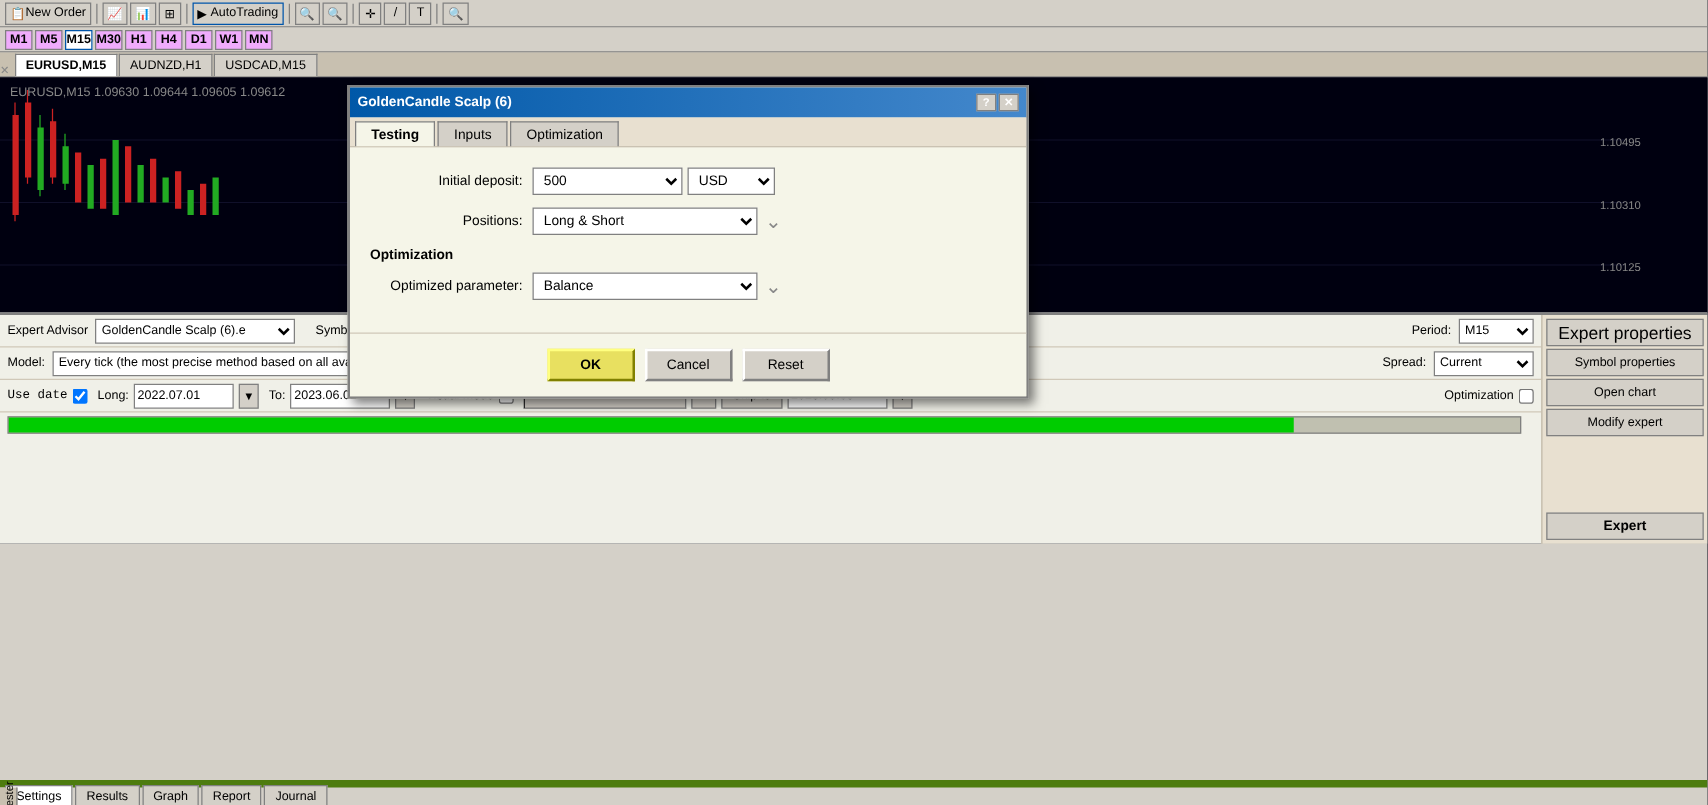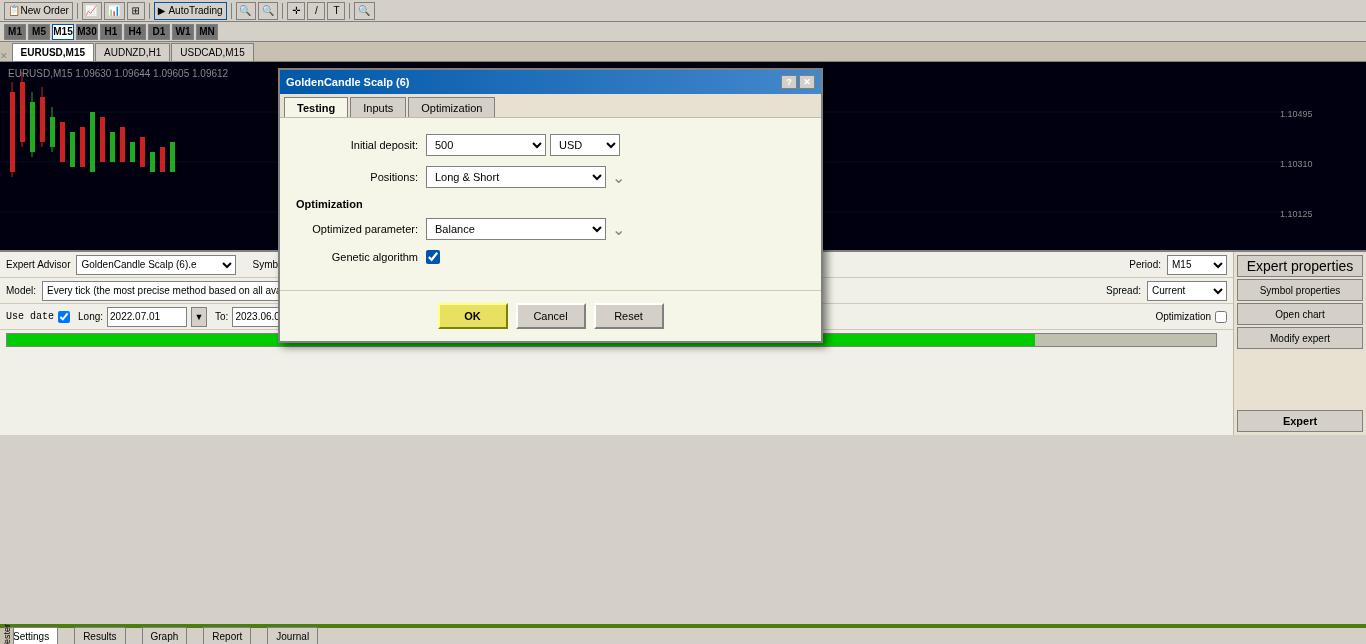--- a/index.html
+++ b/index.html
@@ -59,21 +59,21 @@
       background: #d4d0c8;
       border-bottom: 1px solid #808080;
       display: flex;
       align-items: center;
       padding: 0 4px;
       gap: 2px;
     }
     .tf-btn {
       height: 16px;
       min-width: 22px;
-      background: #737373;
+      background: #f0abfc;
       border: 1px solid #808080;
       display: flex;
       align-items: center;
       justify-content: center;
       cursor: pointer;
       font-size: 10px;
       font-weight: bold;
     }
     .tf-btn.active {
       background: #ffffff;
@@ -547,21 +547,21 @@
       <button class="tester-right-btn" style="height:22px; background:#d4d0c8; border:1px solid #808080; cursor:pointer; font-size:14px;">Expert properties</button>
       <button class="tester-right-btn" style="height:22px; background:#d4d0c8; border:1px solid #808080; cursor:pointer; font-size:10px;">Symbol properties</button>
       <button class="tester-right-btn" style="height:22px; background:#d4d0c8; border:1px solid #808080; cursor:pointer; font-size:10px;">Open chart</button>
       <button class="tester-right-btn" style="height:22px; background:#d4d0c8; border:1px solid #808080; cursor:pointer; font-size:10px;">Modify expert</button>
       <div style="flex:1;"></div>
       <button style="height:22px; background:#d4d0c8; border:1px solid #808080; cursor:pointer; font-size:11px; font-weight:bold;">Expert</button>
     </div>
   </div>
 </div>
 
-<div id="bottom-tabs" style="height:20px; background:#d4d0c8; border-top:4px solid #4d7c0f; display:flex; align-items:center; padding:0 4px; gap:16px; position:absolute; bottom:0; left:0; right:0;">
+<div id="bottom-tabs" style="height:20px; background:#d4d0c8; border-top:6px solid #4d7c0f; display:flex; align-items:center; padding:0 4px; gap:2px; position:absolute; bottom:0; left:0; right:0;">
   <div class="bottom-tab active">
     <span>Settings</span>
   </div>
   <div class="bottom-tab">
     <span>Results</span>
   </div>
   <div class="bottom-tab">
     <span>Graph</span>
   </div>
   <div class="bottom-tab">
@@ -636,24 +636,20 @@
           <select class="form-select form-select-wide">
             <option>Balance</option>
             <option>Profit Factor</option>
             <option>Expected Payoff</option>
             <option>Maximal Drawdown</option>
             <option>Custom</option>
           </select>
           <span style="margin-left:6px; font-size:16px; color:#888;">⌄</span>
         </div>
 
-        <div class="form-row">
-          <label class="form-label">Genetic algorithm</label>
-          <input type="checkbox" checked="" class="form-checkbox" style="">
-        </div>
       </div>
     </div>
 
     <div id="modal-buttons">
       <button class="modal-action-btn ok-btn">OK</button>
       <button class="modal-action-btn">Cancel</button>
       <button class="modal-action-btn">Reset</button>
     </div>
   </div>
 </div>

